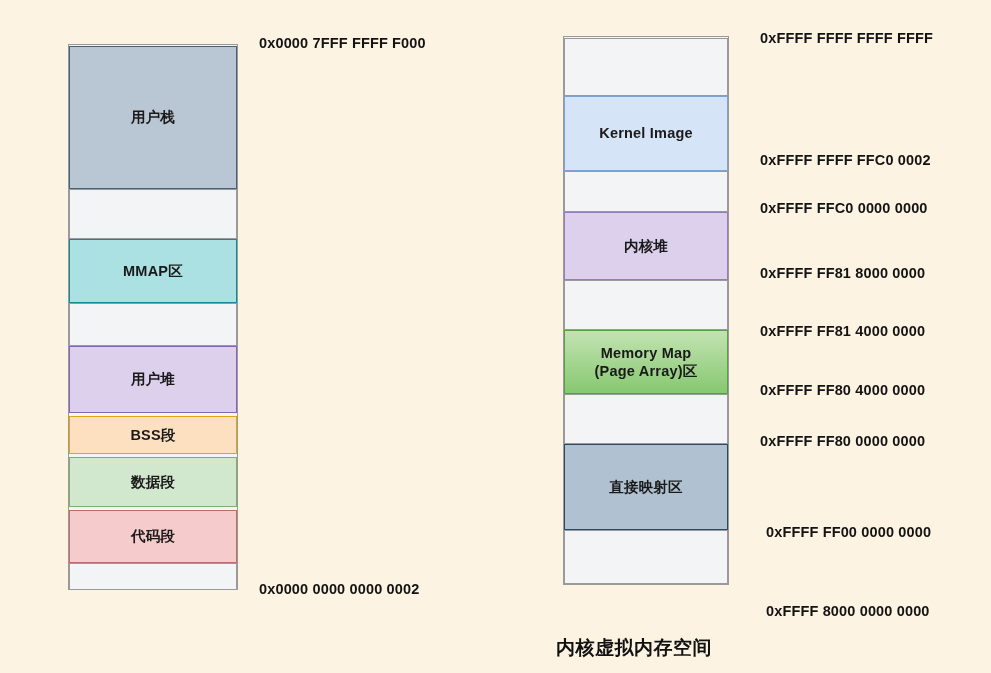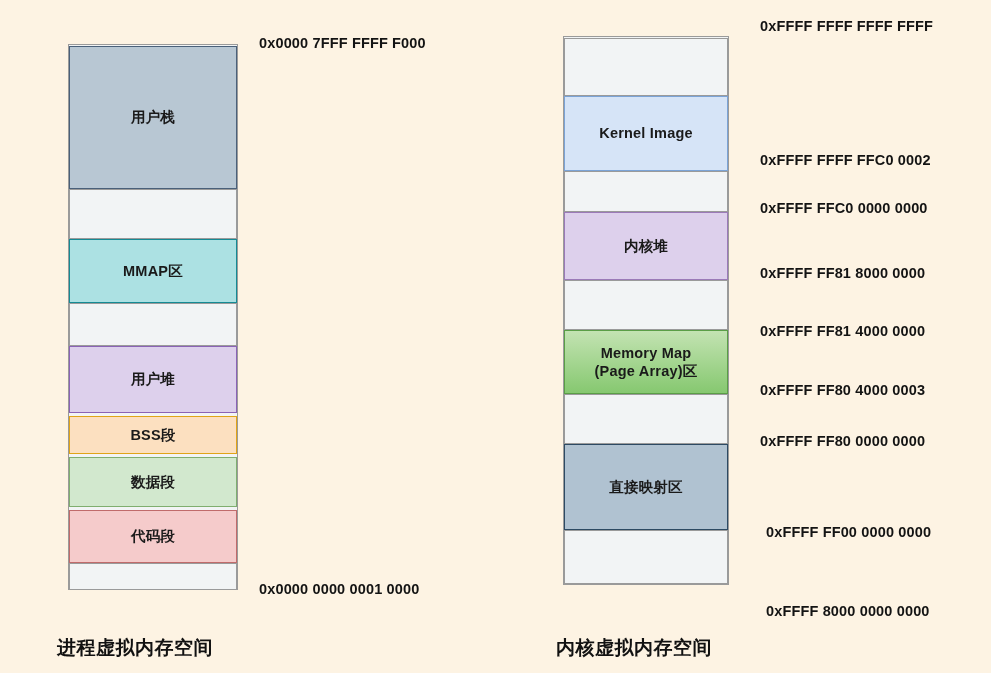--- a/index.html
+++ b/index.html
@@ -117,27 +117,26 @@
         <span class="blk-label">Memory Map
 (Page Array)区</span>
       </div>
       <div class="mem-block" style="top: 357px; height: 50px; background: rgb(242, 244, 245); border: 1px solid rgb(154, 154, 154);"></div>
       <div class="mem-block" style="top: 407px; height: 86px; background: rgb(176, 194, 209); border: 1.5px solid rgb(45, 74, 99);">
         <span class="blk-label">直接映射区</span>
       </div>
       <div class="mem-block" style="top: 493px; height: 54px; background: rgb(242, 244, 245); border: 1px solid rgb(154, 154, 154);"></div>
     </div>
 
-  <div class="caption" id="caption-process">进程虚拟内存空间</div>
   <div class="caption" id="caption-kernel">内核虚拟内存空间</div>
 
 <div class="addr" style="left: 259px; top: 35px;">0x0000 7FFF FFFF F000</div>
-    <div class="addr" style="left: 259px; top: 581px;">0x0000 0000 0001 0000</div>
-    <div class="addr" style="left: 760px; top: 18px; text-align: center;">0xFFFF FFFF FFFF FFFF</div>
+    <div class="addr" style="left: 259px; top: 581px;">0x0000 0000 0000 0002</div>
+    <div class="addr" style="left: 760px; top: 30px; text-align: center;">0xFFFF FFFF FFFF FFFF</div>
     <div class="addr" style="left: 760px; top: 152px;">0xFFFF FFFF FFC0 0002</div>
     <div class="addr" style="left: 760px; top: 200px;">0xFFFF FFC0 0000 0000</div>
     <div class="addr" style="left: 760px; top: 265px;">0xFFFF FF81 8000 0000</div>
     <div class="addr" style="left: 760px; top: 323px;">0xFFFF FF81 4000 0000</div>
-    <div class="addr" style="left: 760px; top: 382px;">0xFFFF FF80 4000 0003</div>
+    <div class="addr" style="left: 760px; top: 382px;">0xFFFF FF80 4000 0000</div>
     <div class="addr" style="left: 760px; top: 433px;">0xFFFF FF80 0000 0000</div>
     <div class="addr" style="left: 766px; top: 524px;">0xFFFF FF00 0000 0000</div>
     <div class="addr" style="left: 766px; top: 579px; margin-top: 24px;">0xFFFF 8000 0000 0000</div>
   </div>
 
 </body></html>

